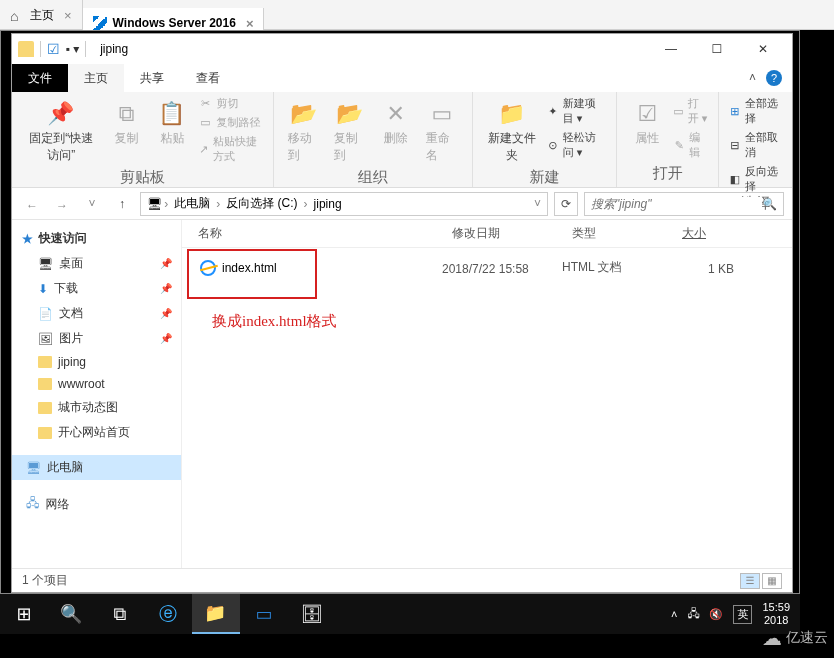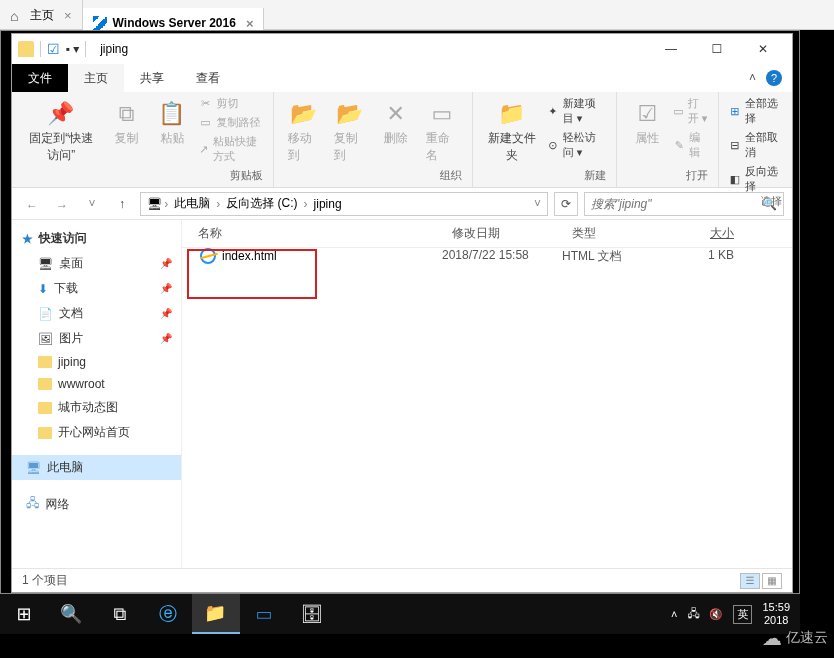--- a/index.html
+++ b/index.html
@@ -36,21 +36,21 @@
   .rtab.active { background:#f5f5f5; }
   .rtab-spacer { flex:1; }
   .rtab-right { display:flex; align-items:center; gap:10px; padding-right:10px; }
   .chev-up { color:#555; }
   .help-q { width:16px;height:16px;border-radius:50%;background:#1979ca;color:#fff;display:inline-flex;align-items:center;justify-content:center;font-size:11px;}
   
   
   .ribbon { height: 96px; background:#f5f5f5; border-bottom:1px solid #ddd; display:flex; }
   .rgroup { border-right:1px solid #e0e0e0; padding:4px 10px 2px; display:flex; flex-direction:column; }
   .rgroup-body { flex:1; display:flex; align-items:flex-start; gap:6px; }
-  .rgroup-label { text-align:right; font-size:11px; color:#666; padding-bottom:2px;}
+  .rgroup-label { text-align:center; font-size:15px; color:#666; padding-bottom:2px;}
   .bigbtn { display:flex; flex-direction:column; align-items:center; gap:2px; padding:4px 4px; color:#444; min-width:40px; }
   .bigbtn.disabled { color:#aaa; }
   .bigbtn .ico { width:28px; height:28px; display:flex; align-items:center; justify-content:center; font-size:22px; }
   .smlist { display:flex; flex-direction:column; gap:4px; color:#aaa; }
   .smrow { display:flex; align-items:center; gap:4px; font-size:11px; }
   .smrow .si { width:14px;height:14px;display:inline-flex;align-items:center;justify-content:center; }
   .rgtxt { color:#444; }
   
   
   .addrbar { height:32px; border-bottom:1px solid #e5e5e5; display:flex; align-items:center; padding: 0 8px; gap:6px; }
@@ -77,22 +77,22 @@
   .folder-ico { width:14px;height:12px;background:#f8d775;border-radius:1px; display:inline-block;}
   .pc-ico { color:#5b9bd5; }
   .net-ico { color:#5b9bd5; }
   
   .filepane { flex:1; display:flex; flex-direction:column; }
   .colheaders { height:28px; border-bottom:1px solid #eee; display:flex; align-items:center; color:#555; }
   .col { padding:0 10px; }
   .col.name { flex:0 0 260px; padding-left:16px; }
   .col.date { flex:0 0 120px; }
   .col.type { flex:0 0 110px; }
-  .col.size { flex:0 0 80px; text-align:right; padding-right: 18px; text-decoration: underline;}
-  .filerow { height:28px; display:flex; align-items:flex-start; }
+  .col.size { flex:0 0 80px; padding-right: 18px; text-decoration: underline;}
+  .filerow { height:28px; display:flex; align-items:flex-end; }
   .filerow .fname { flex:0 0 260px; display:flex; align-items:center; gap:6px; padding-left:18px;}
   .filerow .fdate { flex:0 0 120px; color:#555;}
   .filerow .ftype { flex:0 0 110px; color:#555;}
   .filerow .fsize { flex:0 0 80px; text-align:right; color:#555; padding-right:18px;}
   .ie-ico { width:16px;height:16px;border-radius:50%;border:2px solid #1e90ff; position:relative; }
   .ie-ico::after{content:"";position:absolute;left:-2px;top:5px;width:18px;height:2px;background:#ffb400;transform:rotate(-15deg);}
   
   .redbox { position:absolute; border:2px solid #d62020; left:175px; top:215px; width:130px; height:50px; pointer-events:none; }
   .annot { position:absolute; left:200px; top:278px; color:#d62020; font-size:15px; font-family: SimSun, serif; }
   
@@ -369,20 +369,21 @@
               <span>index.html</span>
             </div>
           <div class="fdate">2018/7/22 15:58</div>
           <div class="ftype">HTML 文档</div>
           <div class="fsize">1 KB</div>
         </div>
       </div>
     </div>
 
     <div class="redbox"></div>
+    <div class="annot">换成index.html格式</div>
 
     <div class="statusbar">
       <span>1 个项目</span>
       <div class="viewbtns">
         <div class="vw active">☰</div>
         <div class="vw">▦</div>
       </div>
     </div>
 
   </div>

